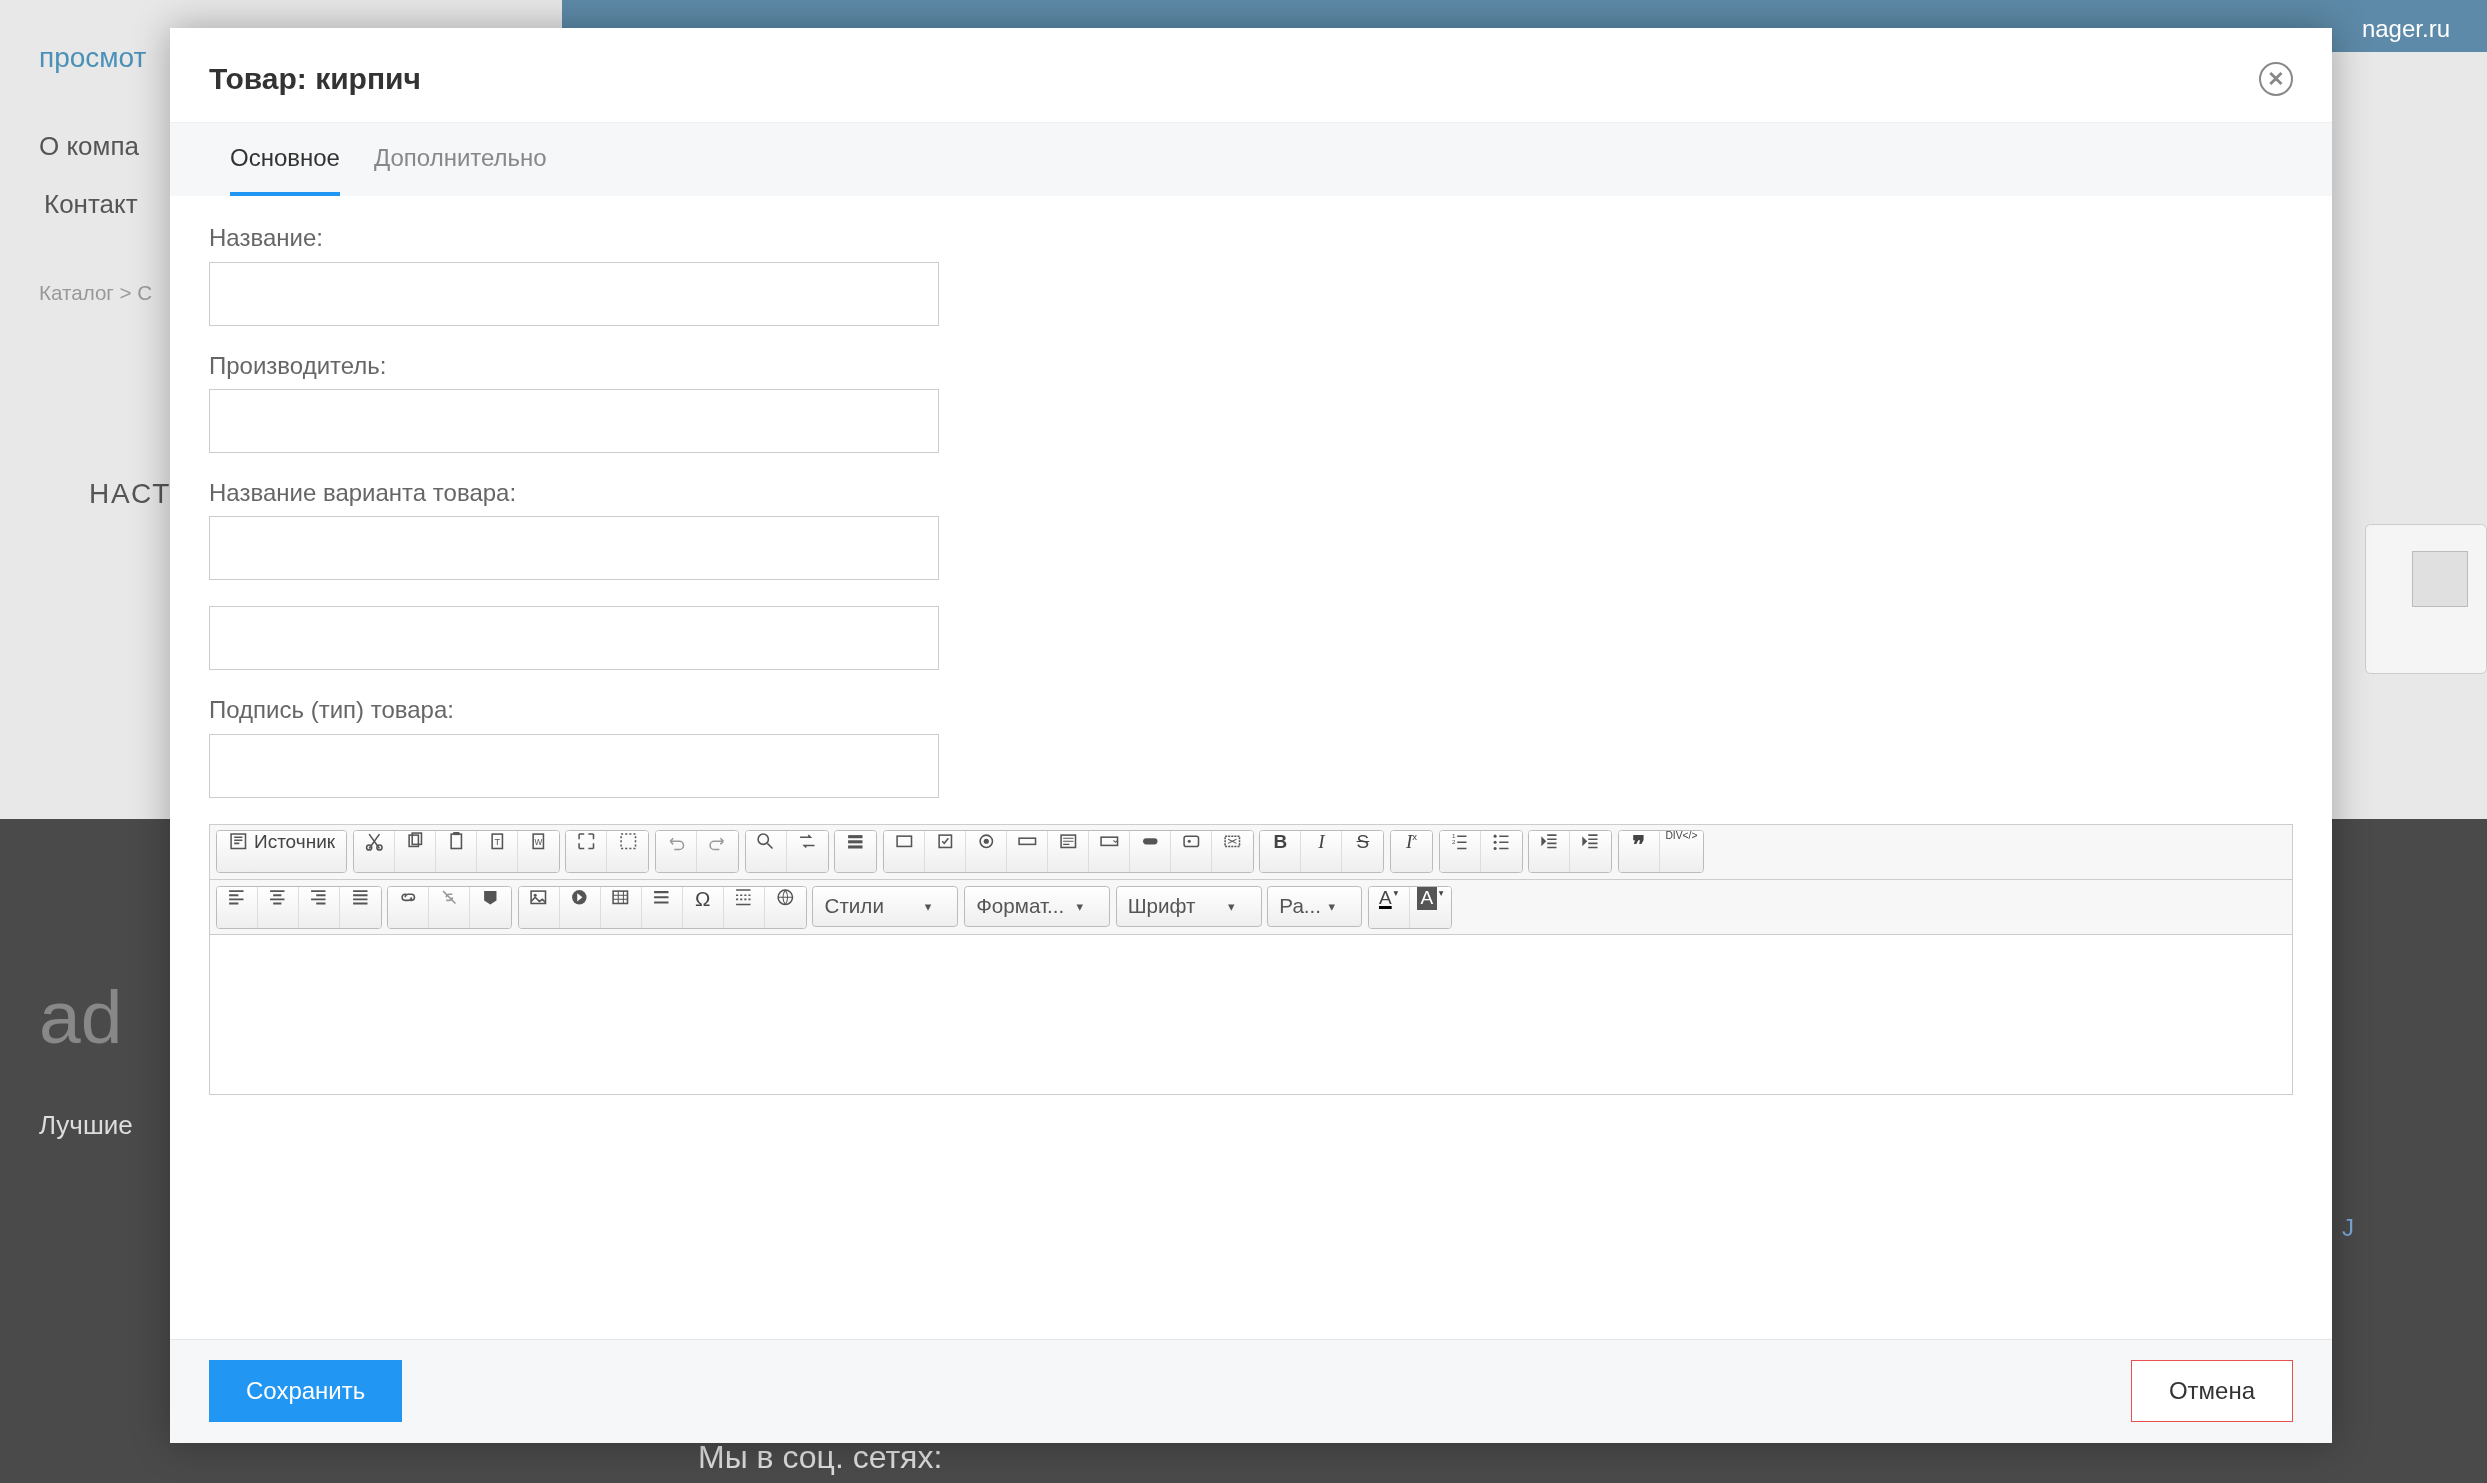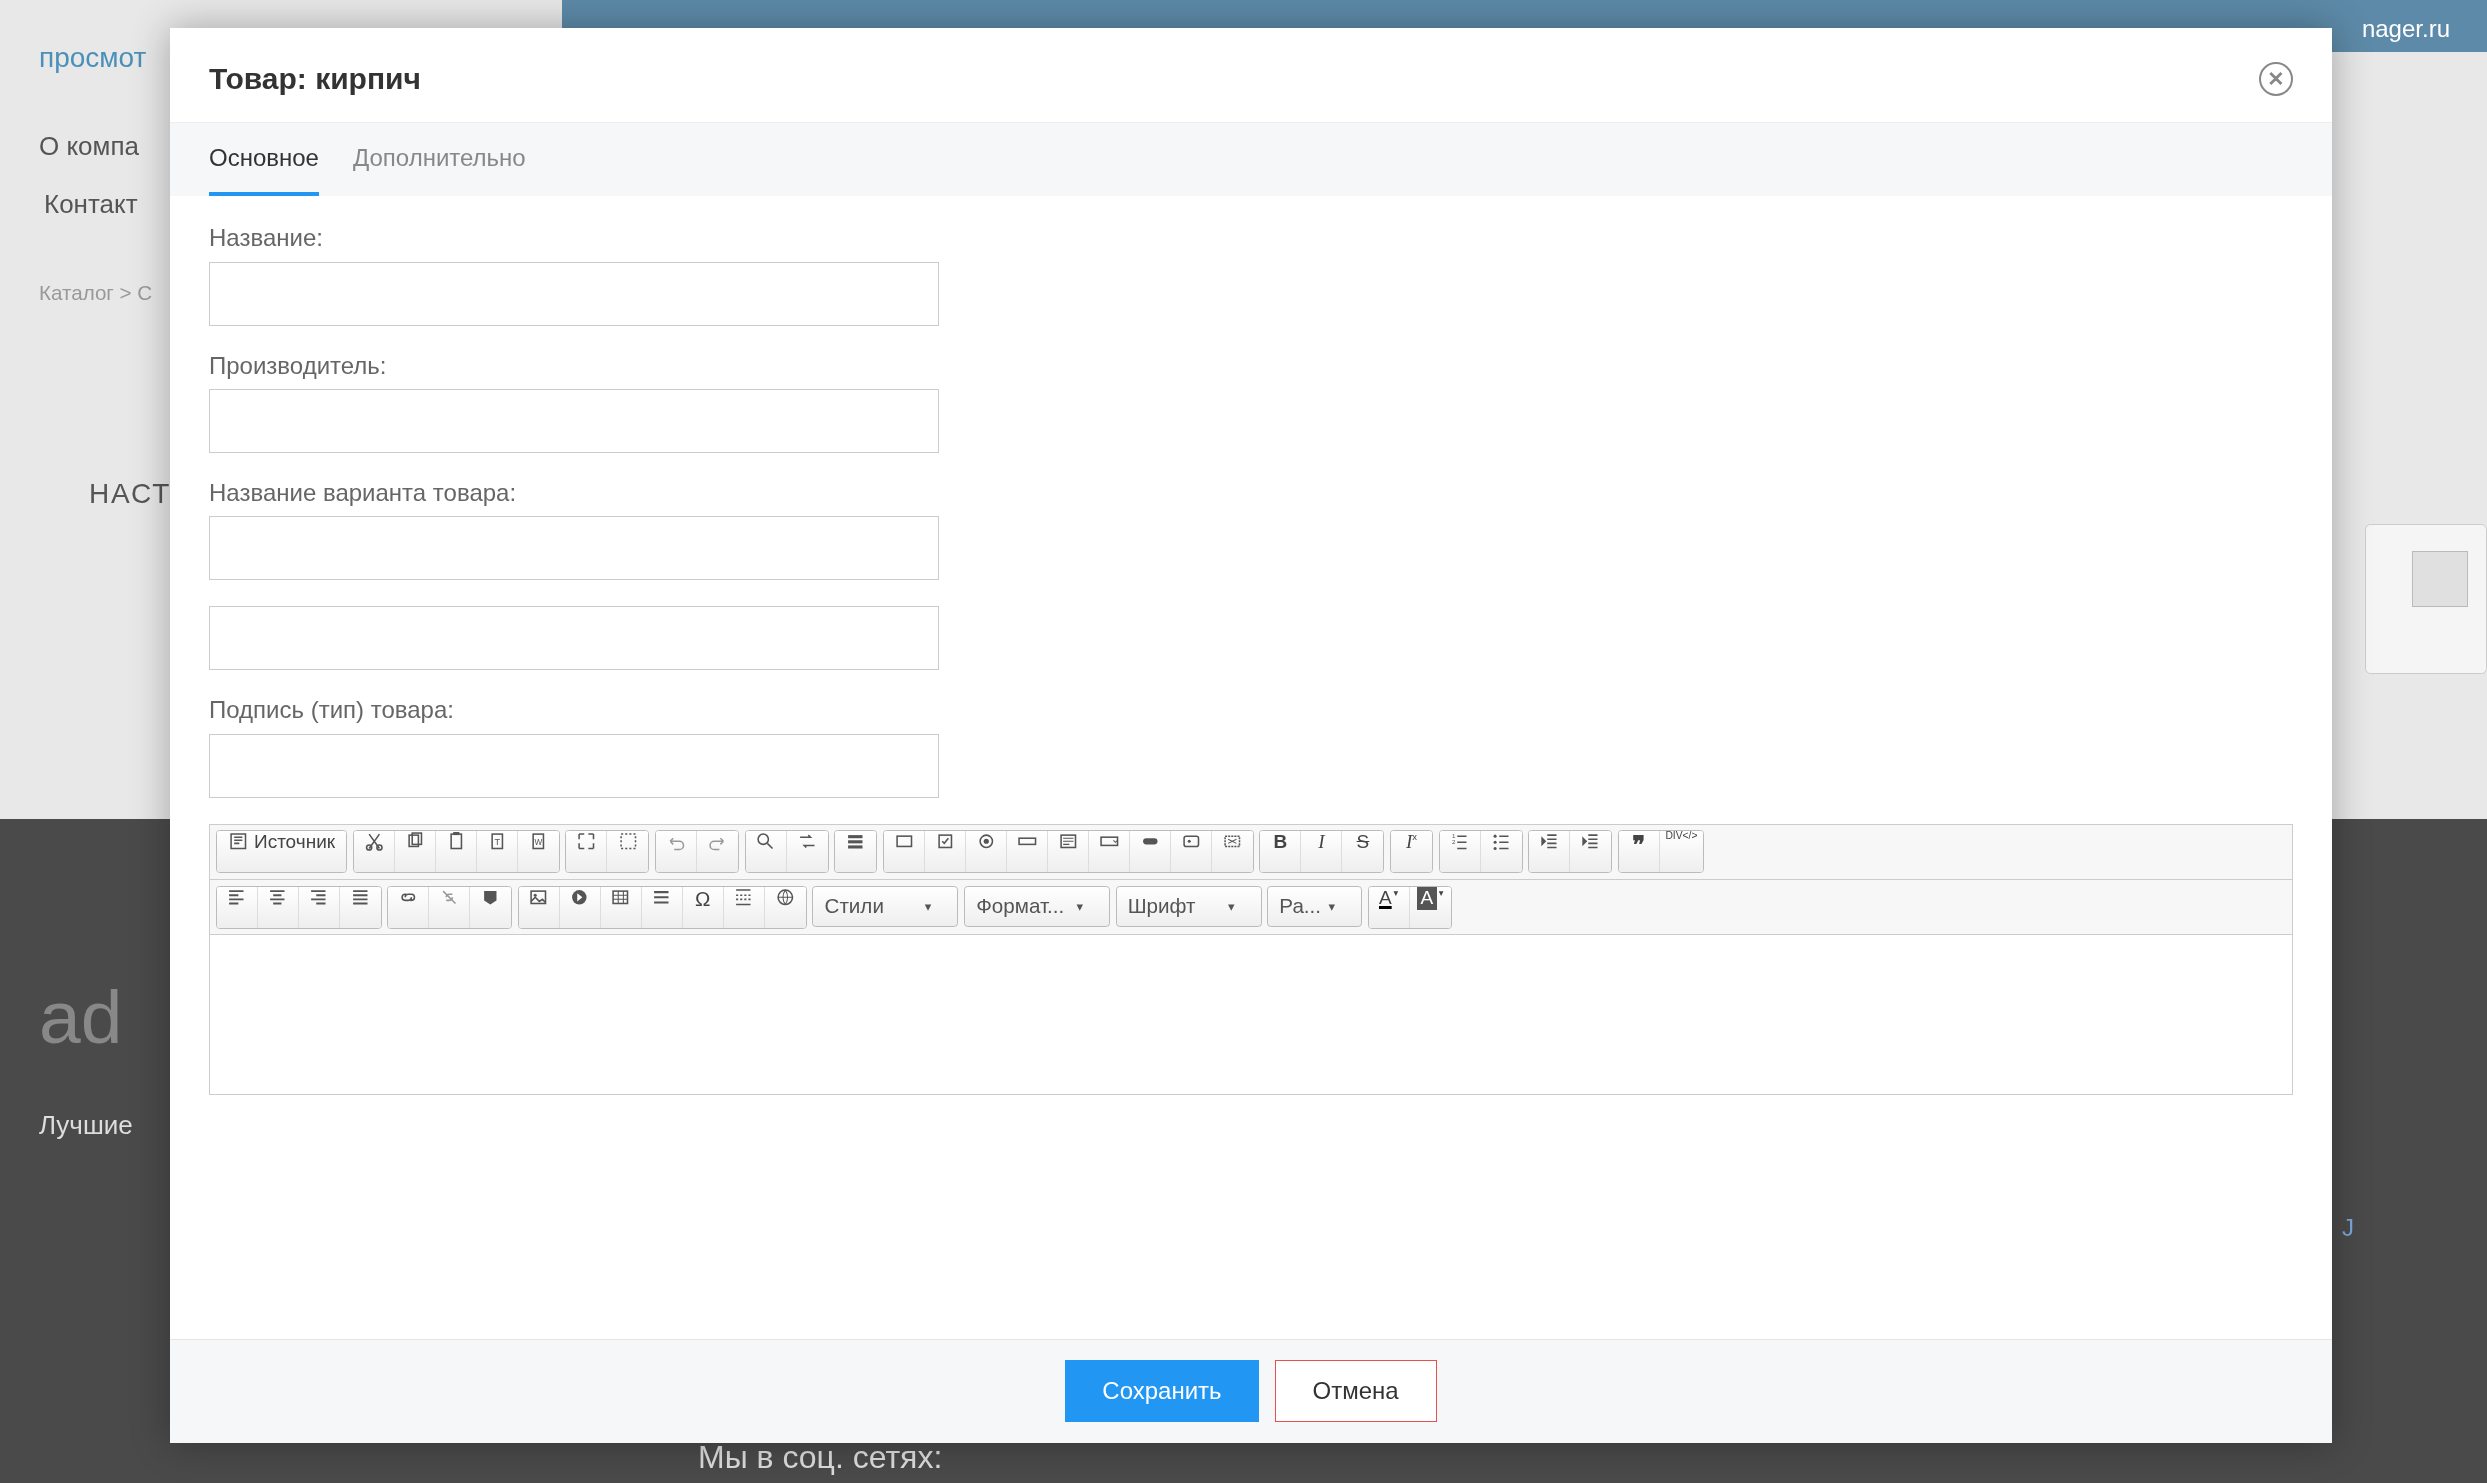--- a/index.html
+++ b/index.html
@@ -156,21 +156,21 @@
   align-items: center;
   justify-content: center;
   cursor: pointer;
   color: #888;
   font-size: 20.6px;
   font-weight: bold;
 }
 .tabs {
   display: flex;
   gap: 34px;
-  padding: 0 39px;
+  padding: 0 60px;
   background: #f5f7f8;
   border-top: 0.9px solid #eee;
 }
 .tab {
   padding: 20.6px 0;
   font-size: 24px;
   cursor: pointer;
   color: #888;
 }
 .tab.active {
@@ -254,21 +254,21 @@
   font-size: 13px;
 }
 .editor-content {
   min-height: 159px;
   background: #fff;
 }
 .modal-footer {
   background: #f5f7f8;
   padding: 20.6px 39px;
   display: flex;
-  justify-content: center;
+  justify-content: space-between;
   gap: 16px;
   border-top: 0.9px solid #e5e5e5;
 }
 .btn-primary {
   background: #2196f3;
   color: #fff;
   border: none;
   padding: 17px 37px;
   font-size: 24px;
   cursor: pointer;

